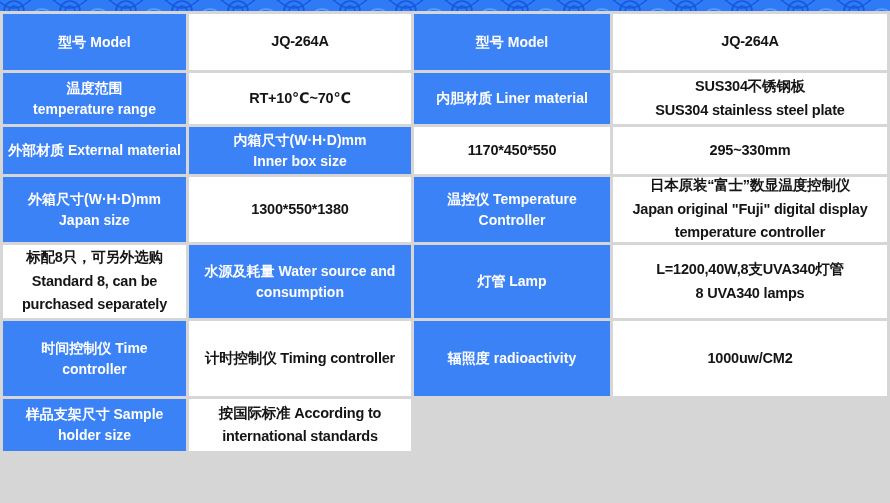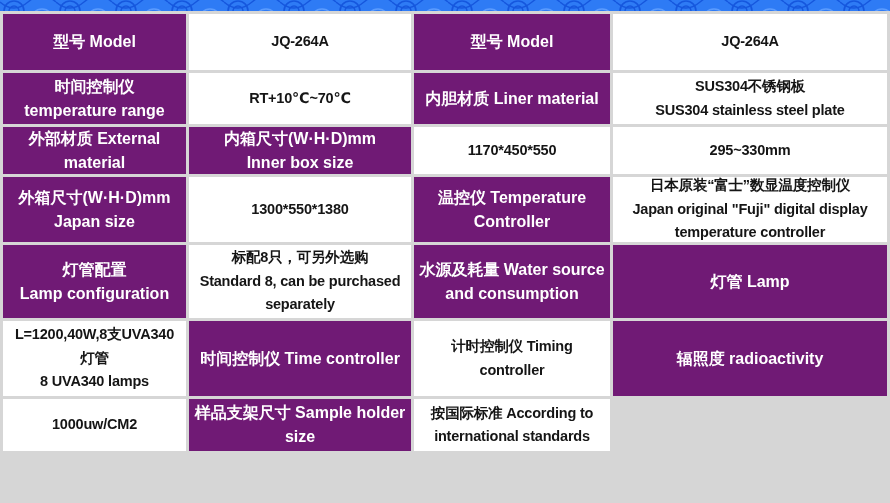--- a/index.html
+++ b/index.html
@@ -20,22 +20,22 @@
     gap:3px;
   }
   .cell{
     display:flex;align-items:center;justify-content:center;
     text-align:center;white-space:pre-line;
     font-weight:bold;
     padding:0 5px;
     overflow:hidden;
   }
   .label-cell{
-    background:#701a75;color:#FFFFFF;
-    font-size:16px;line-height:1.5;
+    background:#3b82f6;color:#FFFFFF;
+    font-size:14px;line-height:1.5;
   }
   .value-cell{
     background:#FFFFFF;color:#151515;
     font-size:14.5px;line-height:1.62;letter-spacing:-0.2px;
   }
 </style>
 </head>
 <body>
 
 <svg class="wave-strip" xmlns="http://www.w3.org/2000/svg" width="890" height="13">
@@ -53,43 +53,41 @@
   <rect width="890" height="13" fill="url(#waves)"></rect>
 </svg>
 
 <div class="spec-table">
 
   <div class="cell label-cell">型号 Model</div>
   <div class="cell value-cell">JQ-264A</div>
   <div class="cell label-cell">型号 Model</div>
   <div class="cell value-cell">JQ-264A</div>
 
-  <div class="cell label-cell">时间控制仪
+  <div class="cell label-cell">温度范围
 temperature range</div>
   <div class="cell value-cell">RT+10℃~70℃</div>
   <div class="cell label-cell">内胆材质  Liner material</div>
   <div class="cell value-cell">SUS304不锈钢板
 SUS304 stainless steel plate</div>
 
   <div class="cell label-cell">外部材质  External material</div>
 
   <div class="cell label-cell">内箱尺寸(W·H·D)mm
 Inner box size</div>
   <div class="cell value-cell">1170*450*550</div>
   <div class="cell value-cell">295~330mm</div>
 
   <div class="cell label-cell">外箱尺寸(W·H·D)mm
 Japan size</div>
   <div class="cell value-cell">1300*550*1380</div>
   <div class="cell label-cell">温控仪  Temperature Controller</div>
   <div class="cell value-cell">日本原装“富士”数显温度控制仪
 Japan original "Fuji" digital display temperature controller</div>
 
-  <div class="cell label-cell">灯管配置
-Lamp configuration</div>
   <div class="cell value-cell">标配8只，可另外选购
 Standard 8, can be purchased separately</div>
   <div class="cell label-cell">水源及耗量  Water source and consumption</div>
 
   <div class="cell label-cell">灯管  Lamp</div>
   <div class="cell value-cell">L=1200,40W,8支UVA340灯管
 8 UVA340 lamps</div>
   <div class="cell label-cell">时间控制仪  Time controller</div>
   <div class="cell value-cell">计时控制仪  Timing controller</div>
 

